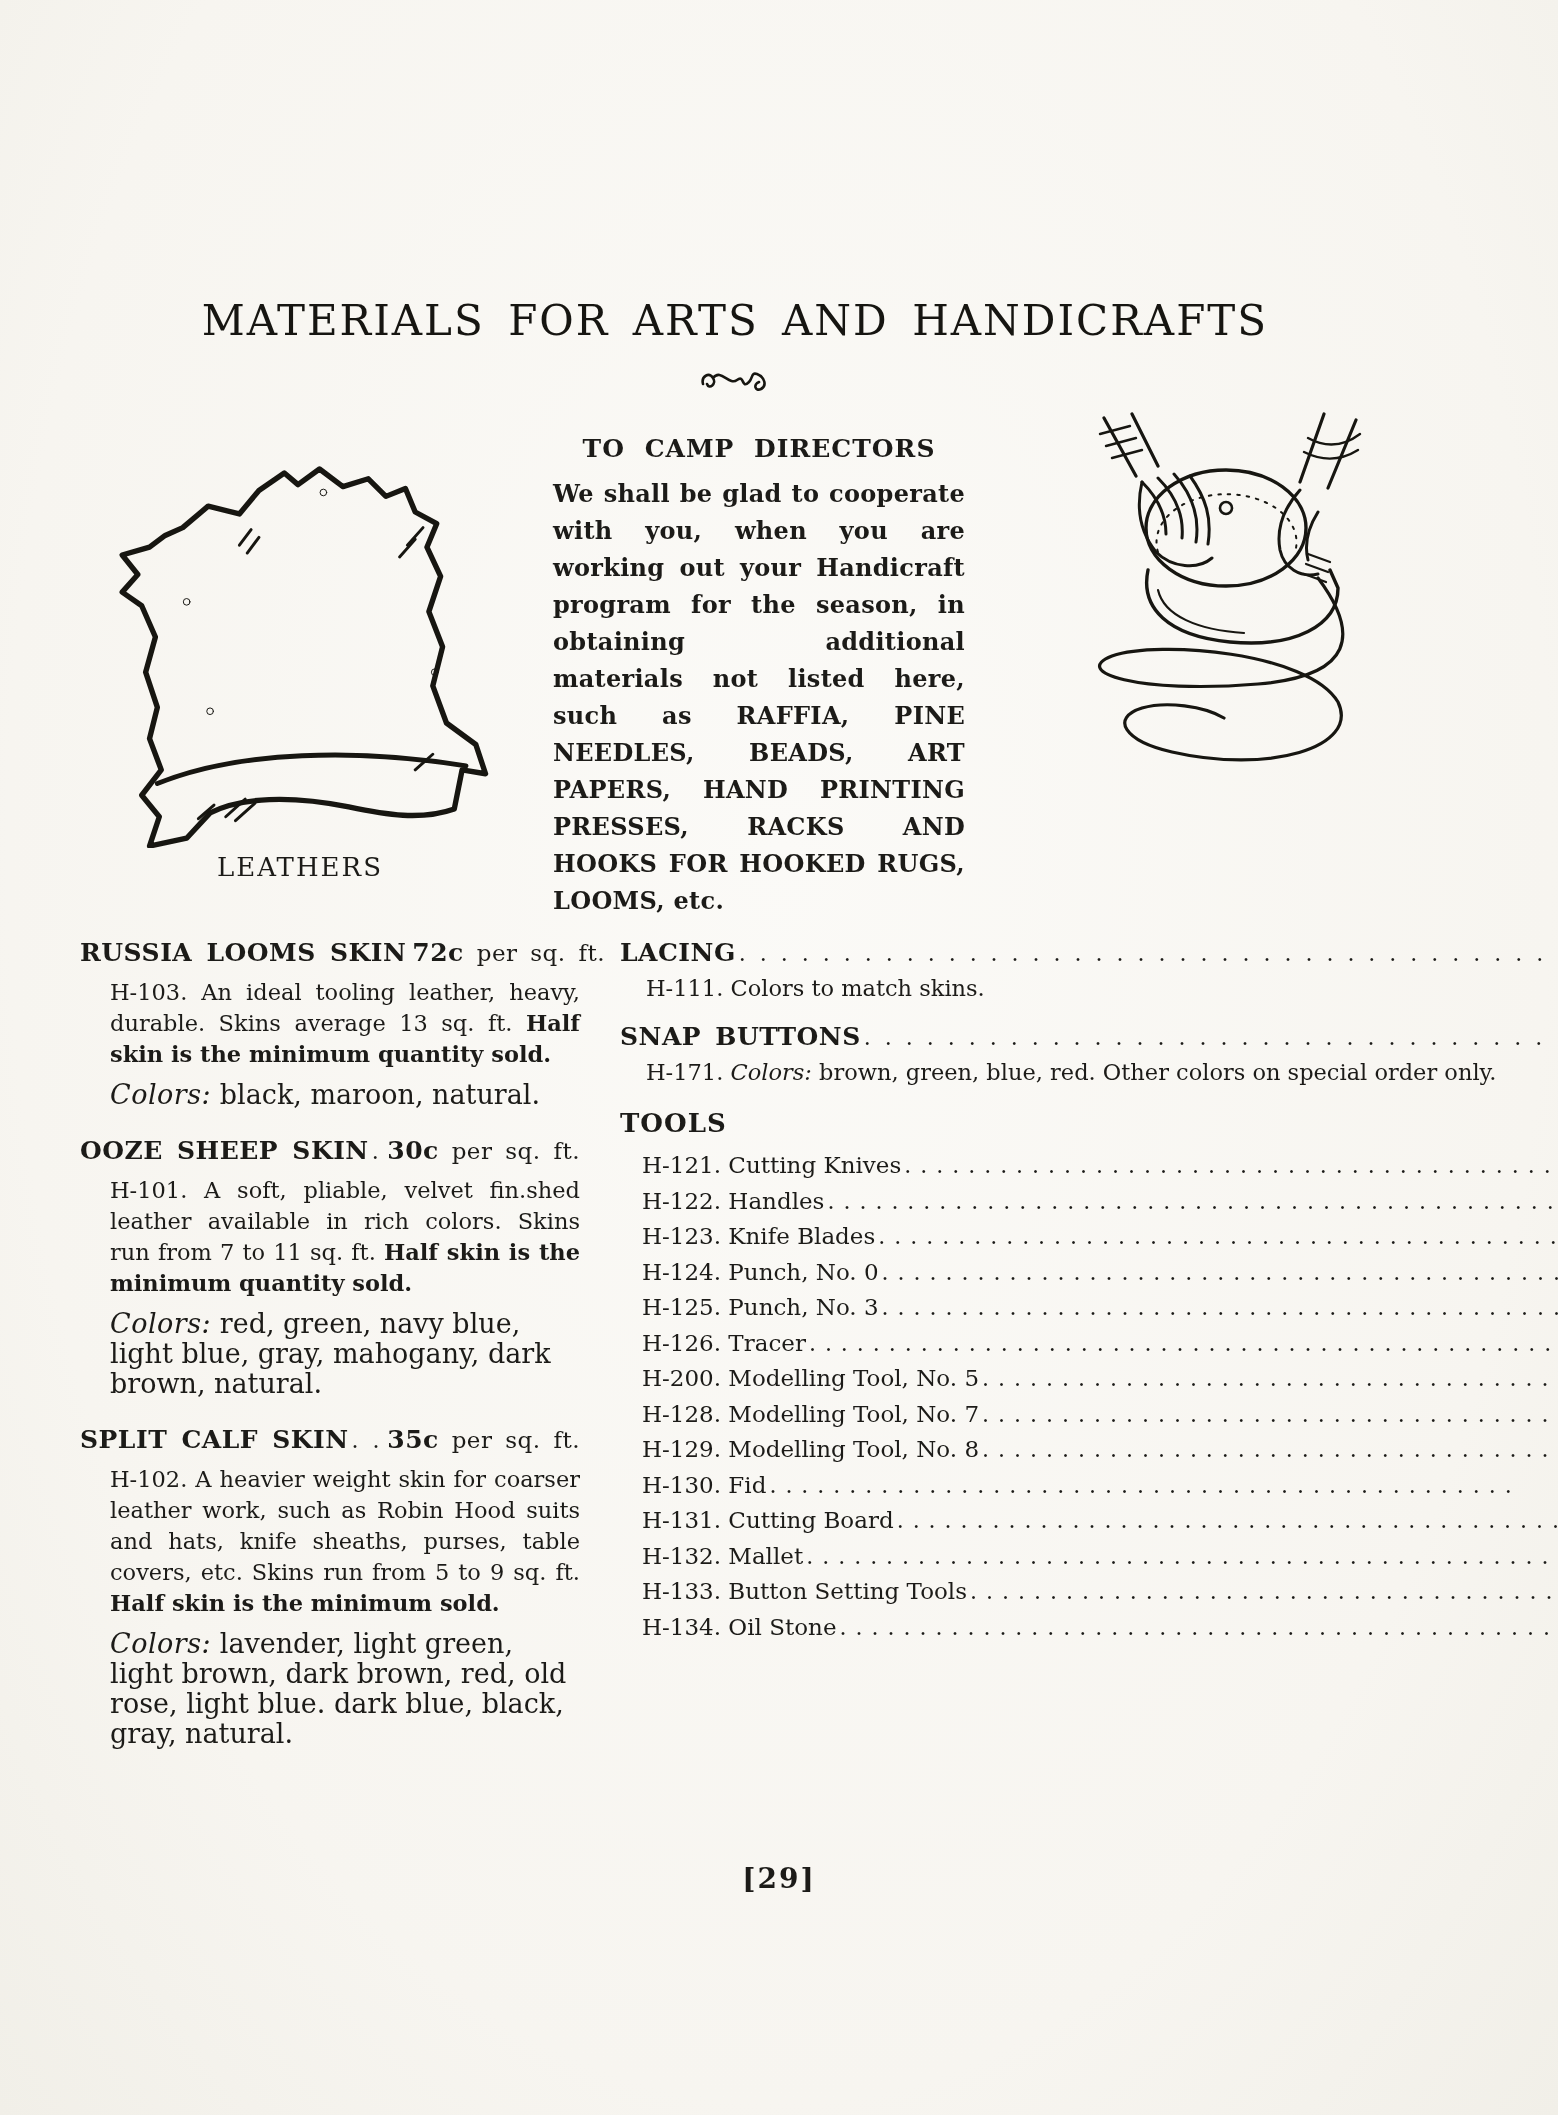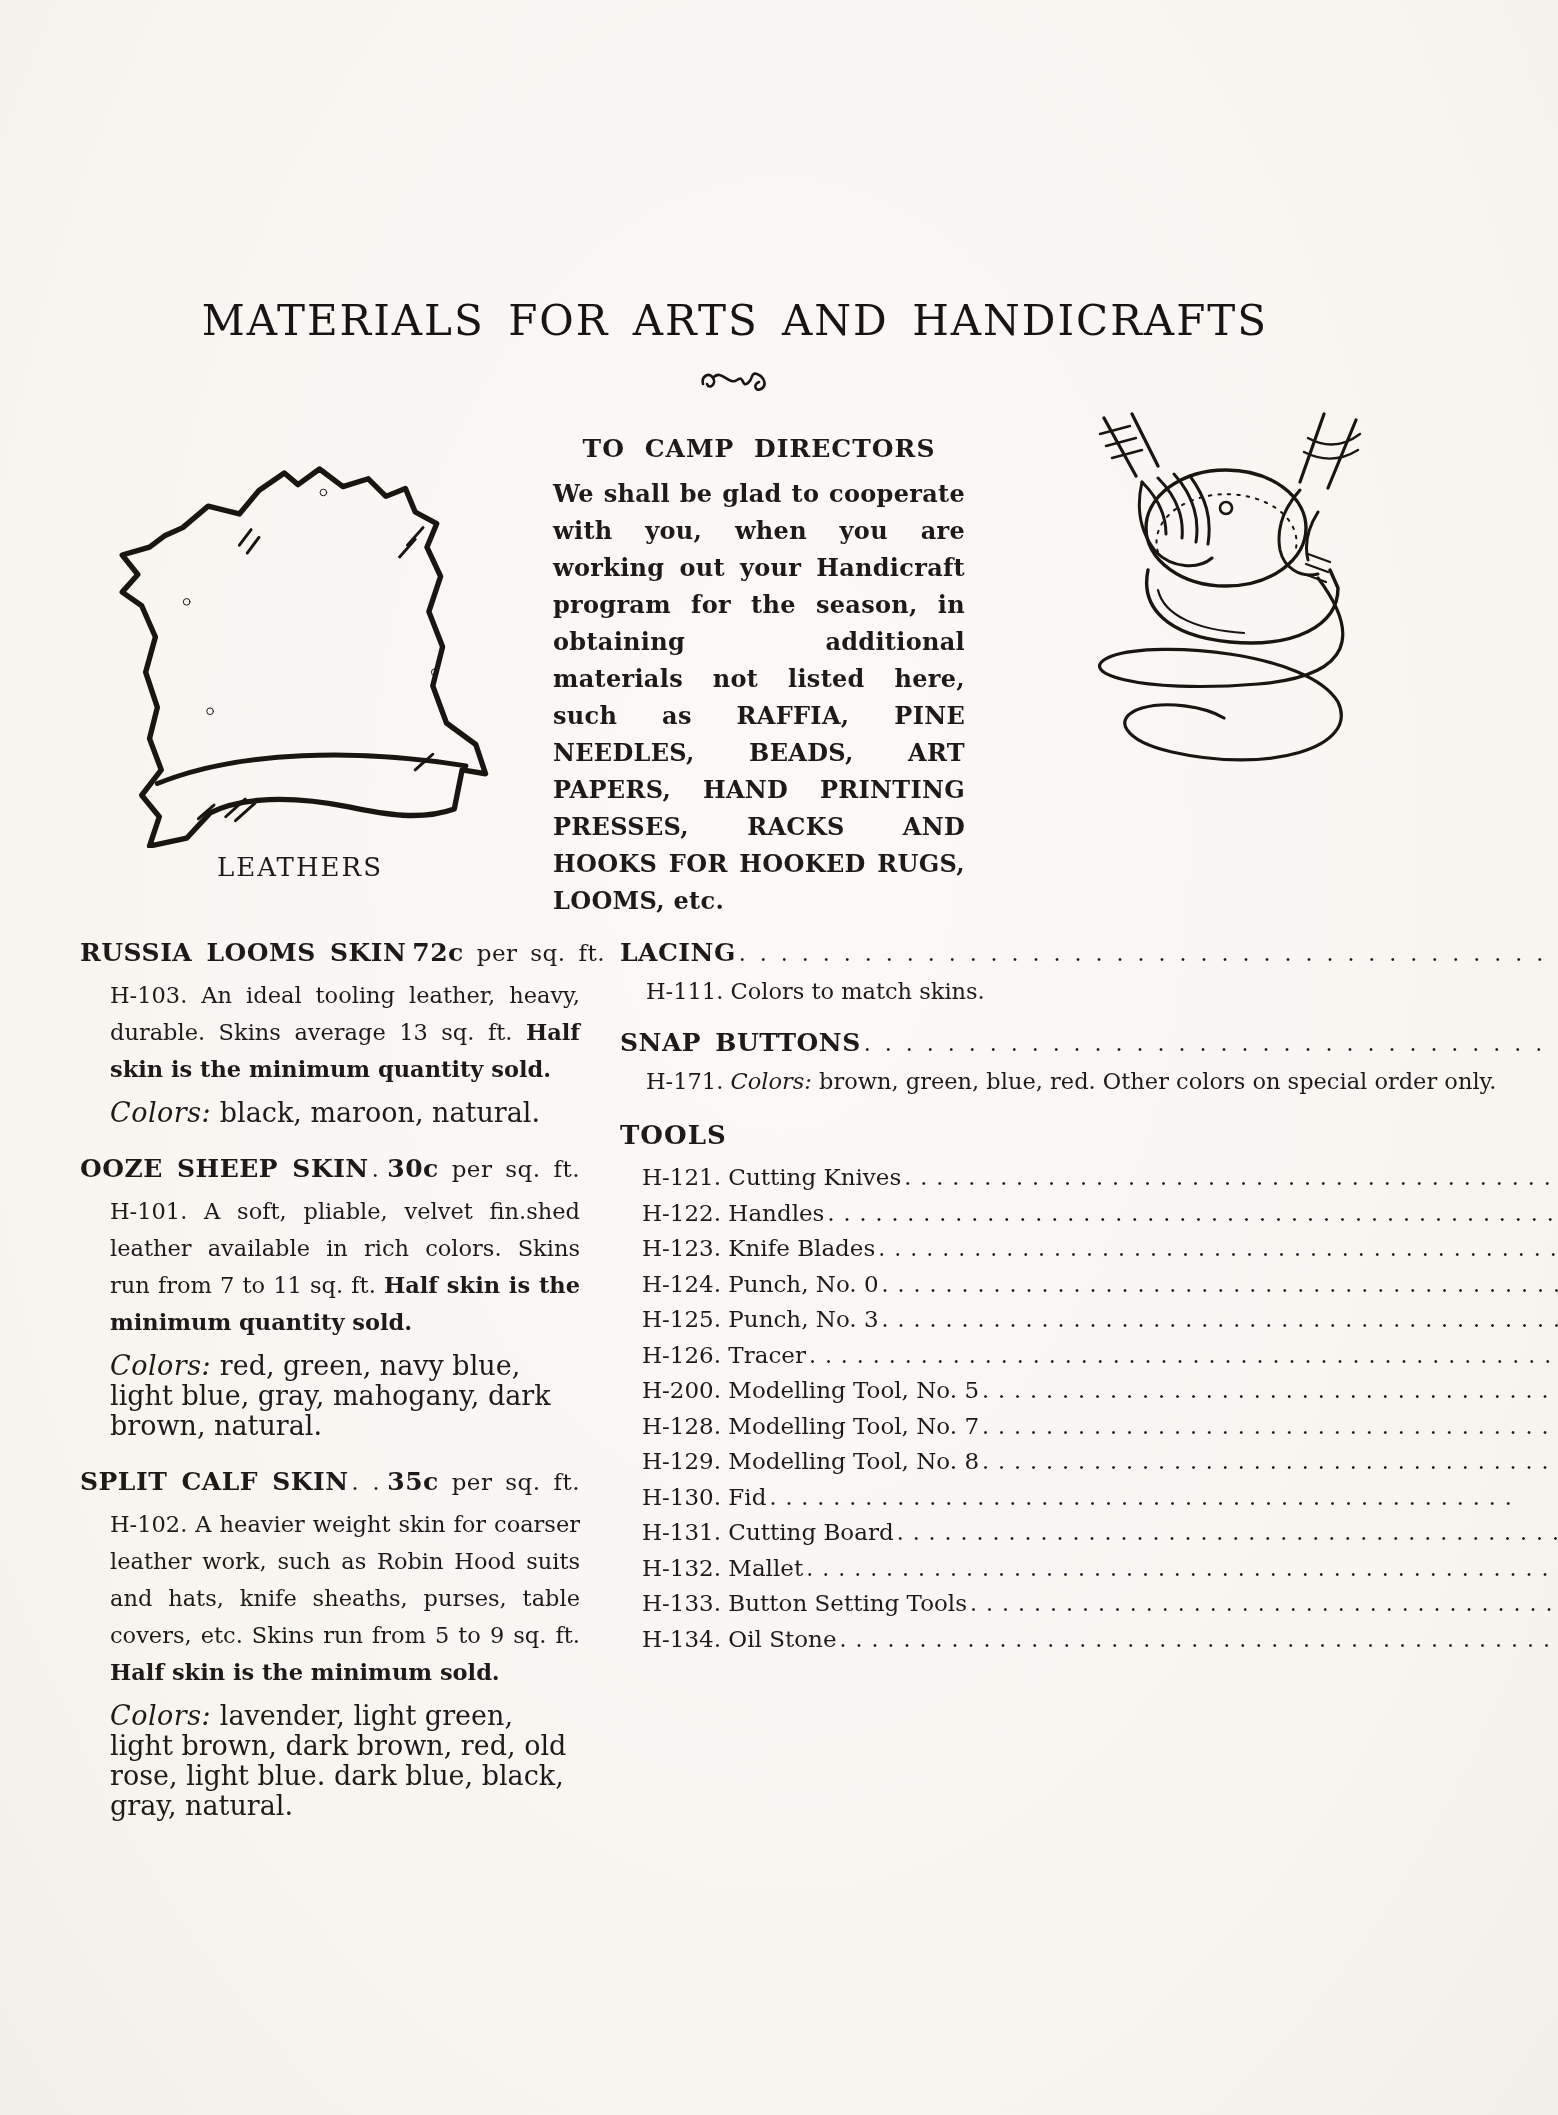--- a/index.html
+++ b/index.html
@@ -79,21 +79,21 @@
   }
   .leader::after {
     content: ". . . . . . . . . . . . . . . . . . . . . . . . . . . . . . . . . . . . . . . . . . . . . . .";
     letter-spacing: 1px;
   }
   .price { white-space: nowrap; font-weight: normal; font-size: 23px; }
   .price b { font-size: 25px; }
 
   .entry-desc {
     margin: 10px 0 0 30px;
-    font-size: 22.5px; line-height: 37px;
+    font-size: 22.5px; line-height: 31px;
     text-align: justify;
   }
   .entry-colors {
     margin: 10px 0 0 30px;
     font-size: 27px; line-height: 30px;
   }
   .entry-colors i { letter-spacing: 0.5px; }
 
   
   .tools-heading {
@@ -318,14 +318,15 @@
             <span class="tool-label">H-134. Oil Stone</span>
             <span class="leader"></span>
 
           </div>
           </div>
       </div>
 
     </div>
   </div>
 
+  <div class="folio">[29]</div>
 
 </div>
 
 </body></html>

